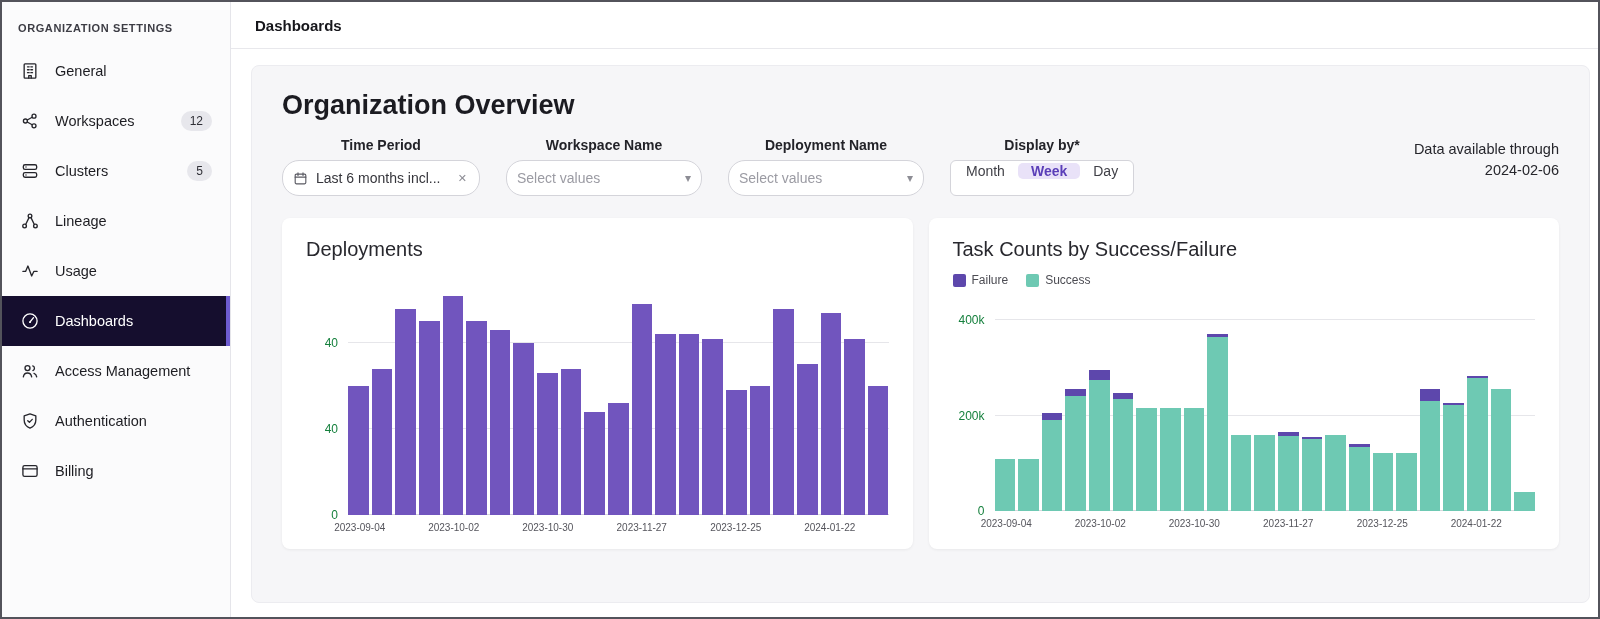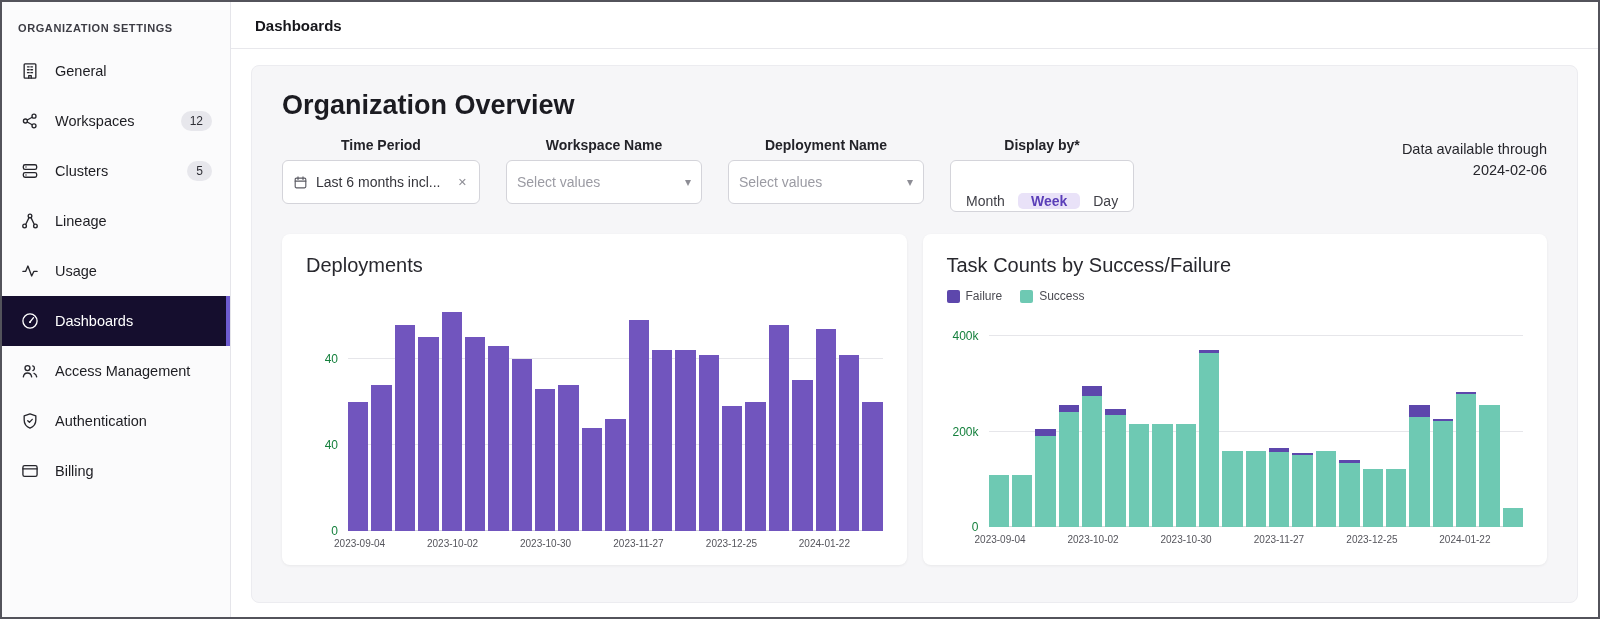--- a/index.html
+++ b/index.html
@@ -13,39 +13,39 @@
   .sb-item .sb-icon{width:20px;height:20px;display:flex;align-items:center;justify-content:center;color:#26262c;flex:none;}
   .sb-item.selected{background:#150e2e;color:#ffffff;}
   .sb-item.selected .sb-icon{color:#ffffff;}
   .sb-item.selected::after{content:"";position:absolute;right:0;top:0;bottom:0;width:4px;background:#6d5bd0;}
   .sb-badge{margin-left:auto;background:#e7e7ec;color:#2f2f36;font-size:12px;line-height:1;padding:4px 9px;border-radius:10px;}
 
   
   .main{flex:1;display:flex;flex-direction:column;min-width:0;}
   .topbar{height:46px;min-height:46px;display:flex;align-items:center;padding:0 24px;border-bottom:1px solid #e8e8ec;}
   .topbar-title{font-size:15px;font-weight:700;color:#16161b;}
-  .content{flex:1;padding:16px 20px 14px 20px;box-sizing:border-box;min-height:0;}
+  .content{flex:1;padding:16px 8px 14px 20px;box-sizing:border-box;min-height:0;}
   .panel{background:#f6f6f8;border:1px solid #ececf0;border-radius:8px;height:100%;box-sizing:border-box;padding:24px 30px 20px 30px;}
 
   .ov-title{margin:0;font-size:27px;font-weight:700;color:#1b1b21;}
 
   .filter-row{display:flex;gap:26px;margin-top:16px;align-items:flex-start;}
   .filter-group{display:flex;flex-direction:column;gap:7px;}
   .filter-label{font-size:14px;font-weight:700;color:#232329;text-align:center;}
   .req{color:#232329;}
-  .control{height:44px;box-sizing:border-box;background:#fff;border:1px solid #d4d4da;border-radius:6px;
+  .control{height:36px;box-sizing:border-box;background:#fff;border:1px solid #d4d4da;border-radius:17px;
            display:flex;align-items:center;padding:0 10px;gap:8px;font-size:14px;color:#35353b;cursor:pointer;}
   .control.time{width:198px;}
   .control.select{width:196px;color:#9b9ba3;justify-content:space-between;}
   .control .val{white-space:nowrap;overflow:hidden;text-overflow:ellipsis;}
   .clear-x{margin-left:auto;color:#8d8d95;font-size:11px;line-height:1;padding:2px;}
   .chev{color:#8d8d95;font-size:12px;line-height:1;}
   .cal-icon{color:#5a5a62;display:flex;flex:none;}
 
-  .segment{display:flex;background:#fff;border:1px solid #d4d4da;border-radius:6px;padding:2px;height:52px;box-sizing:border-box;align-items:flex-end;}
+  .segment{display:flex;background:#fff;border:1px solid #d4d4da;border-radius:6px;padding:2px;height:36px;box-sizing:border-box;align-items:flex-start;}
   .segment button{border:none;background:transparent;padding:0 13px;font-size:14px;color:#3f3f46;border-radius:5px;
                   font-family:"Liberation Sans",sans-serif;cursor:pointer;}
   .segment button.selected{background:#e9e2f8;color:#5a3eb8;font-weight:700;}
 
   .data-available{margin-left:auto;text-align:right;font-size:14.5px;color:#26262c;margin-top:2px;line-height:1.45;}
   .data-available .da-date{font-weight:400;}
 
   
   .charts-row{display:flex;gap:16px;margin-top:22px;}
   .card{flex:1;background:#fff;border-radius:8px;box-shadow:0 1px 3px rgba(0,0,0,.06);padding:20px 24px 12px 24px;box-sizing:border-box;min-width:0;}

